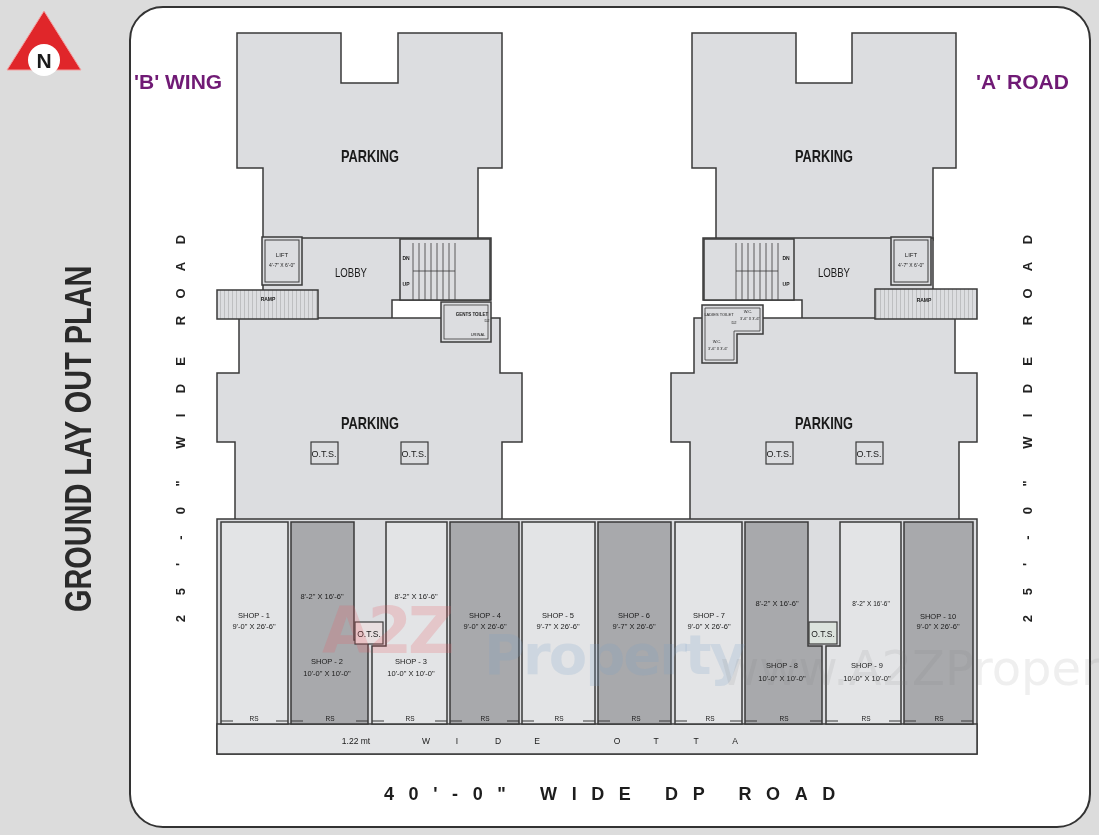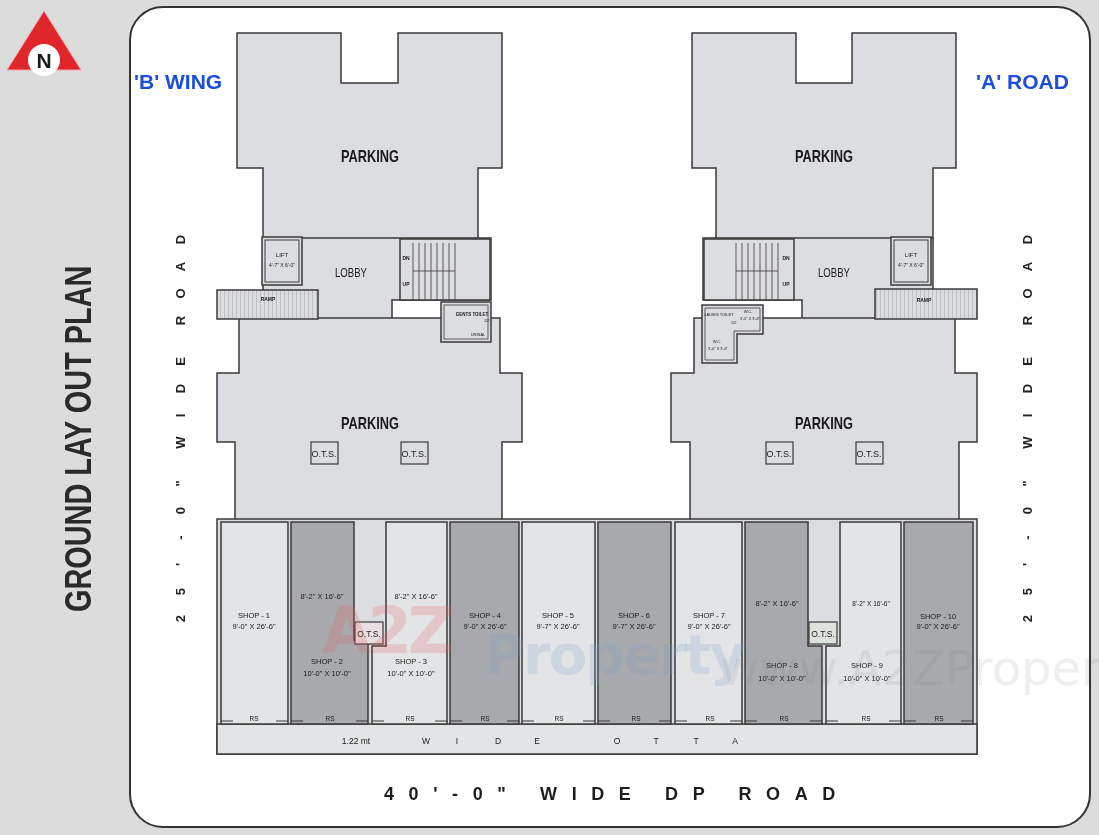--- a/index.html
+++ b/index.html
@@ -7,21 +7,21 @@
          font-family:"Liberation Sans", sans-serif; }
   .page-bg { position:absolute; left:0; top:0; width:1099px; height:835px; background:#dcdcdc; }
   .north { position:absolute; left:6px; top:10px; width:76px; height:66px; }
   .title-vert { position:absolute; left:58px; top:612px; transform-origin:0 0; transform:rotate(-90deg);
                 font-family:"Liberation Sans", sans-serif; font-weight:bold; font-size:37px; letter-spacing:0px;
                 color:#2a2a2a; white-space:nowrap; transform:rotate(-90deg) scaleX(0.78); width:0; }
   .title-vert span { display:inline-block; }
   .card { position:absolute; left:129px; top:6px; width:962px; height:822px; background:#ffffff;
           border:2px solid #333; border-radius:34px; box-sizing:border-box; }
   svg.plan { position:absolute; left:0; top:0; }
-  .wing { position:absolute; font-weight:bold; font-size:21px; color:#1d4ed8; white-space:nowrap; }
+  .wing { position:absolute; font-weight:bold; font-size:21px; color:#701a75; white-space:nowrap; }
   .side-road { position:absolute; width:24px; text-align:center; font-size:13px; color:#222;
                font-weight:bold; line-height:1; }
   .side-road .ch { display:block; height:27.3px; transform:rotate(-90deg); }
   .dp-road { position:absolute; left:384px; top:784px; font-size:18px; font-weight:bold; color:#1d1d1d;
              letter-spacing:14.6px; white-space:nowrap; }
   .wm { position:absolute; font-family:"DejaVu Sans", sans-serif; font-weight:bold; pointer-events:none; }
 </style>
 </head>
 <body>
 

